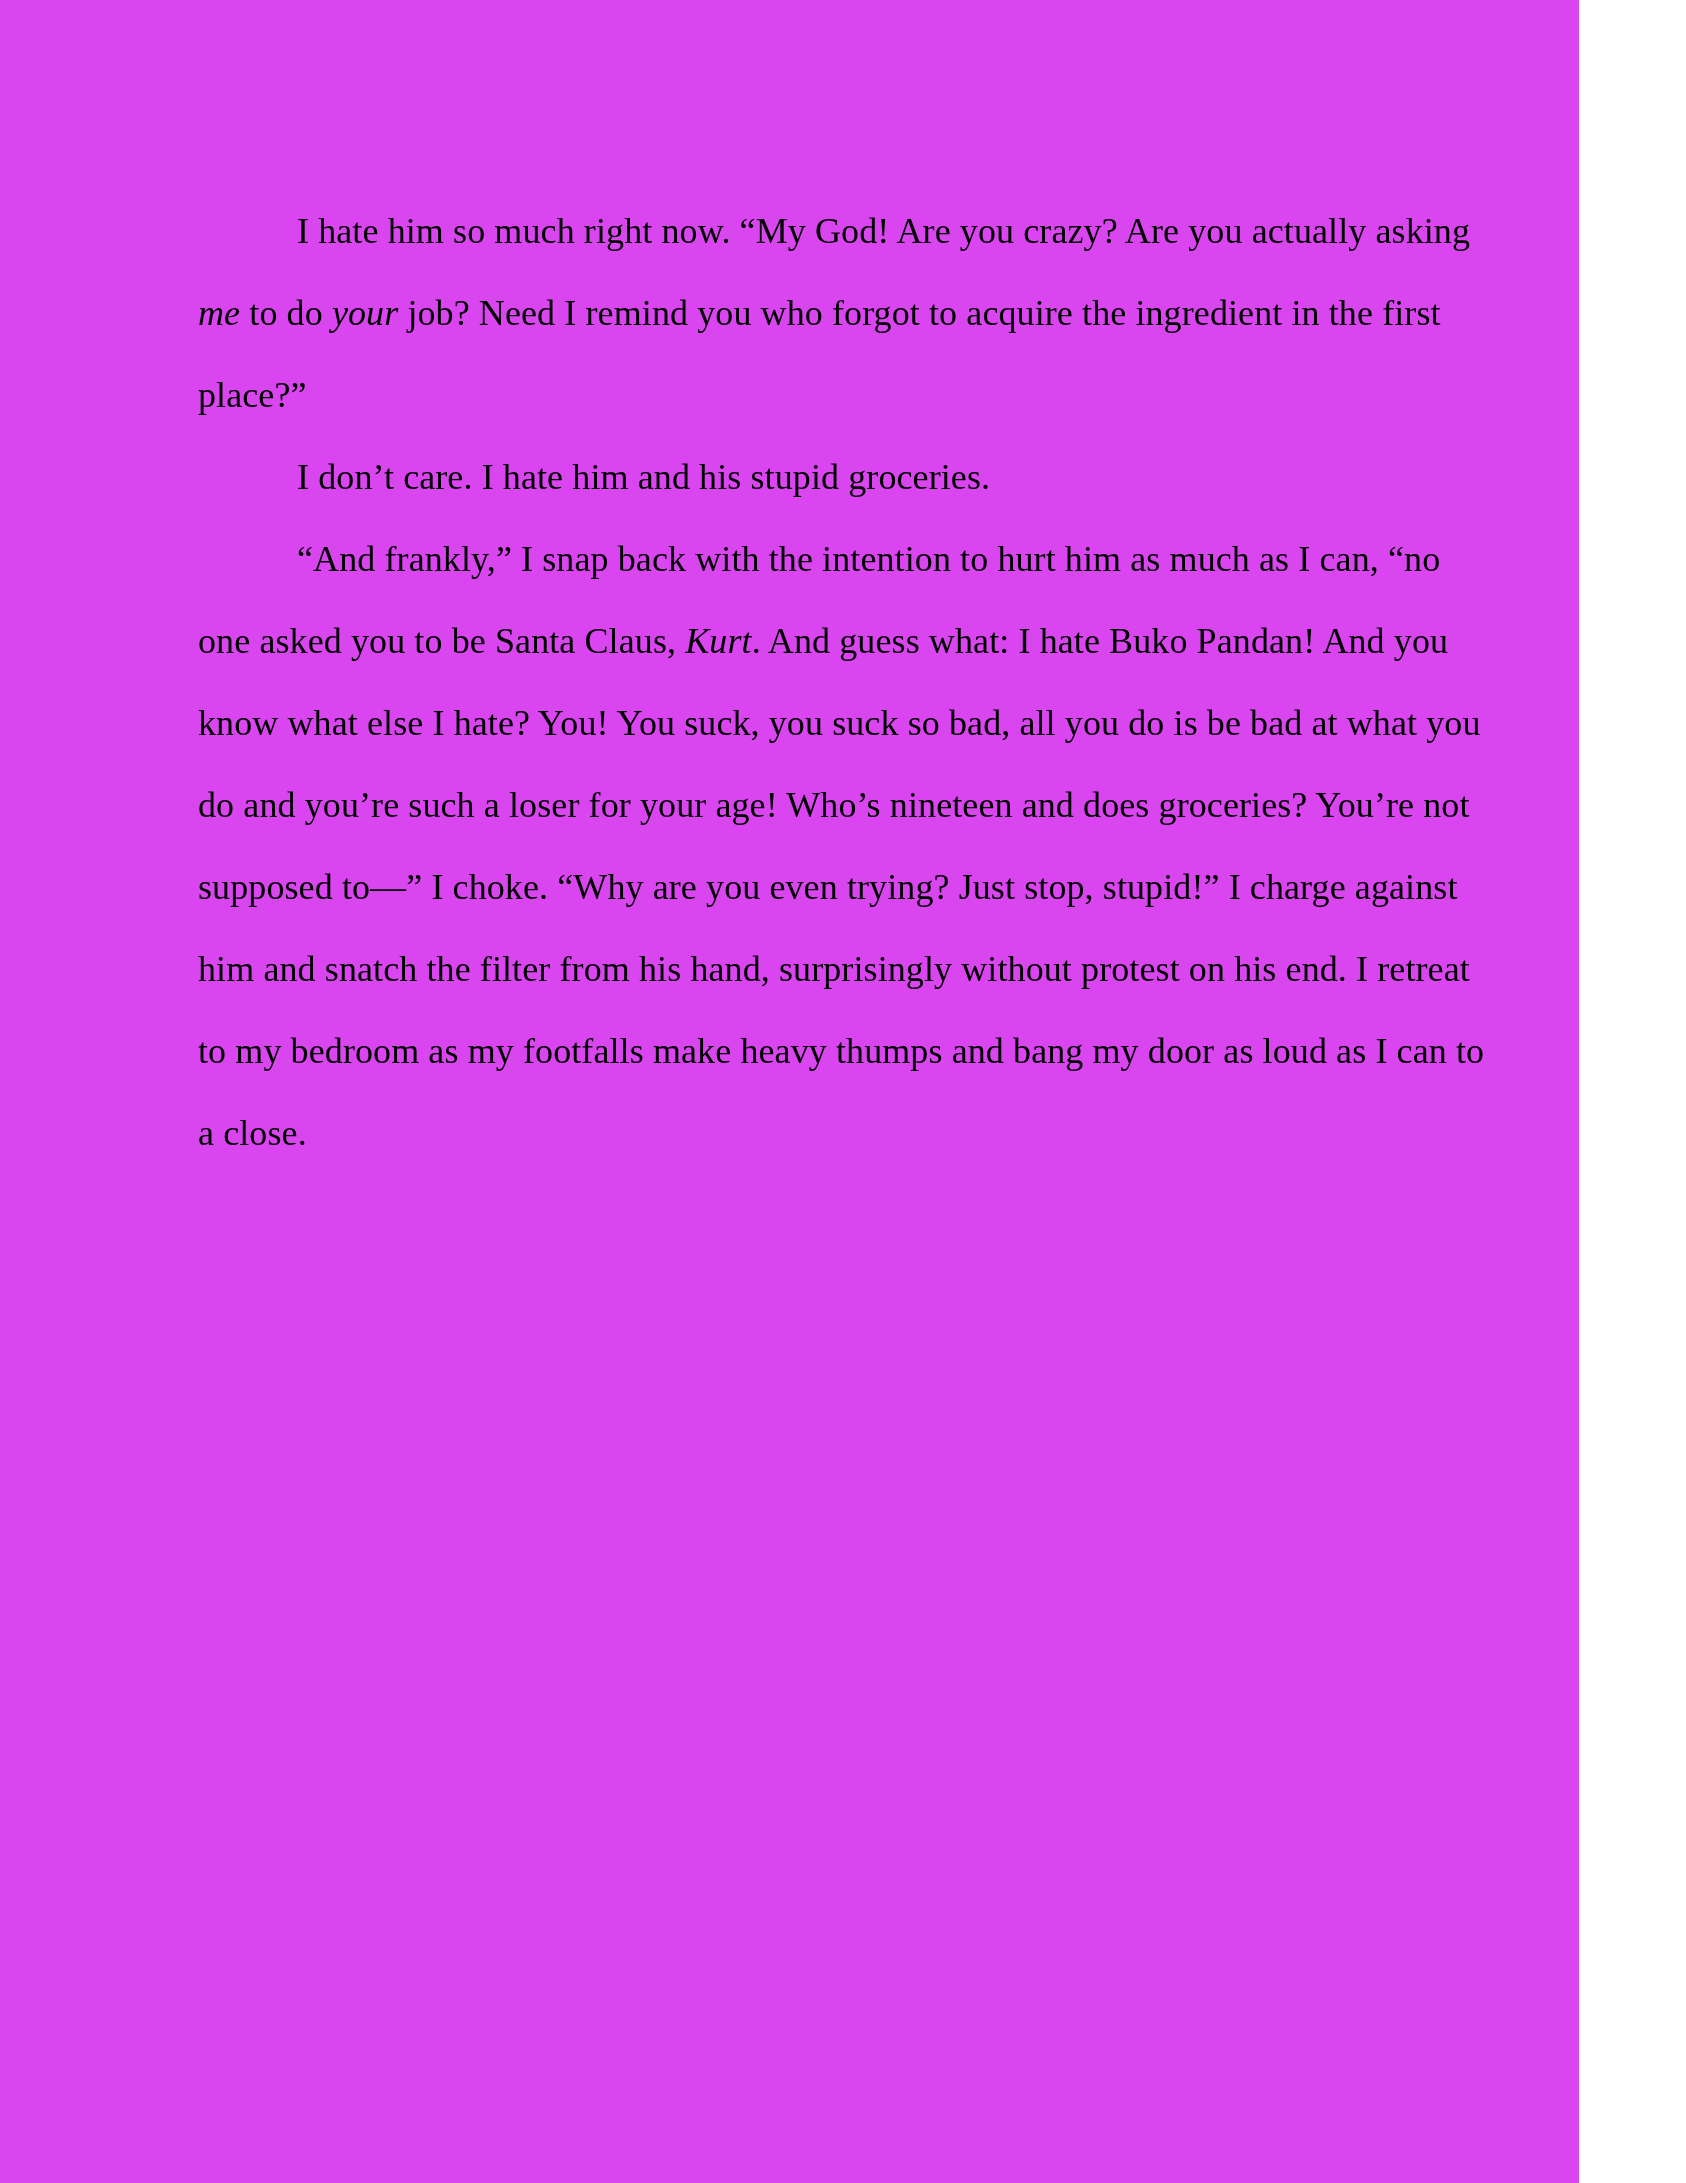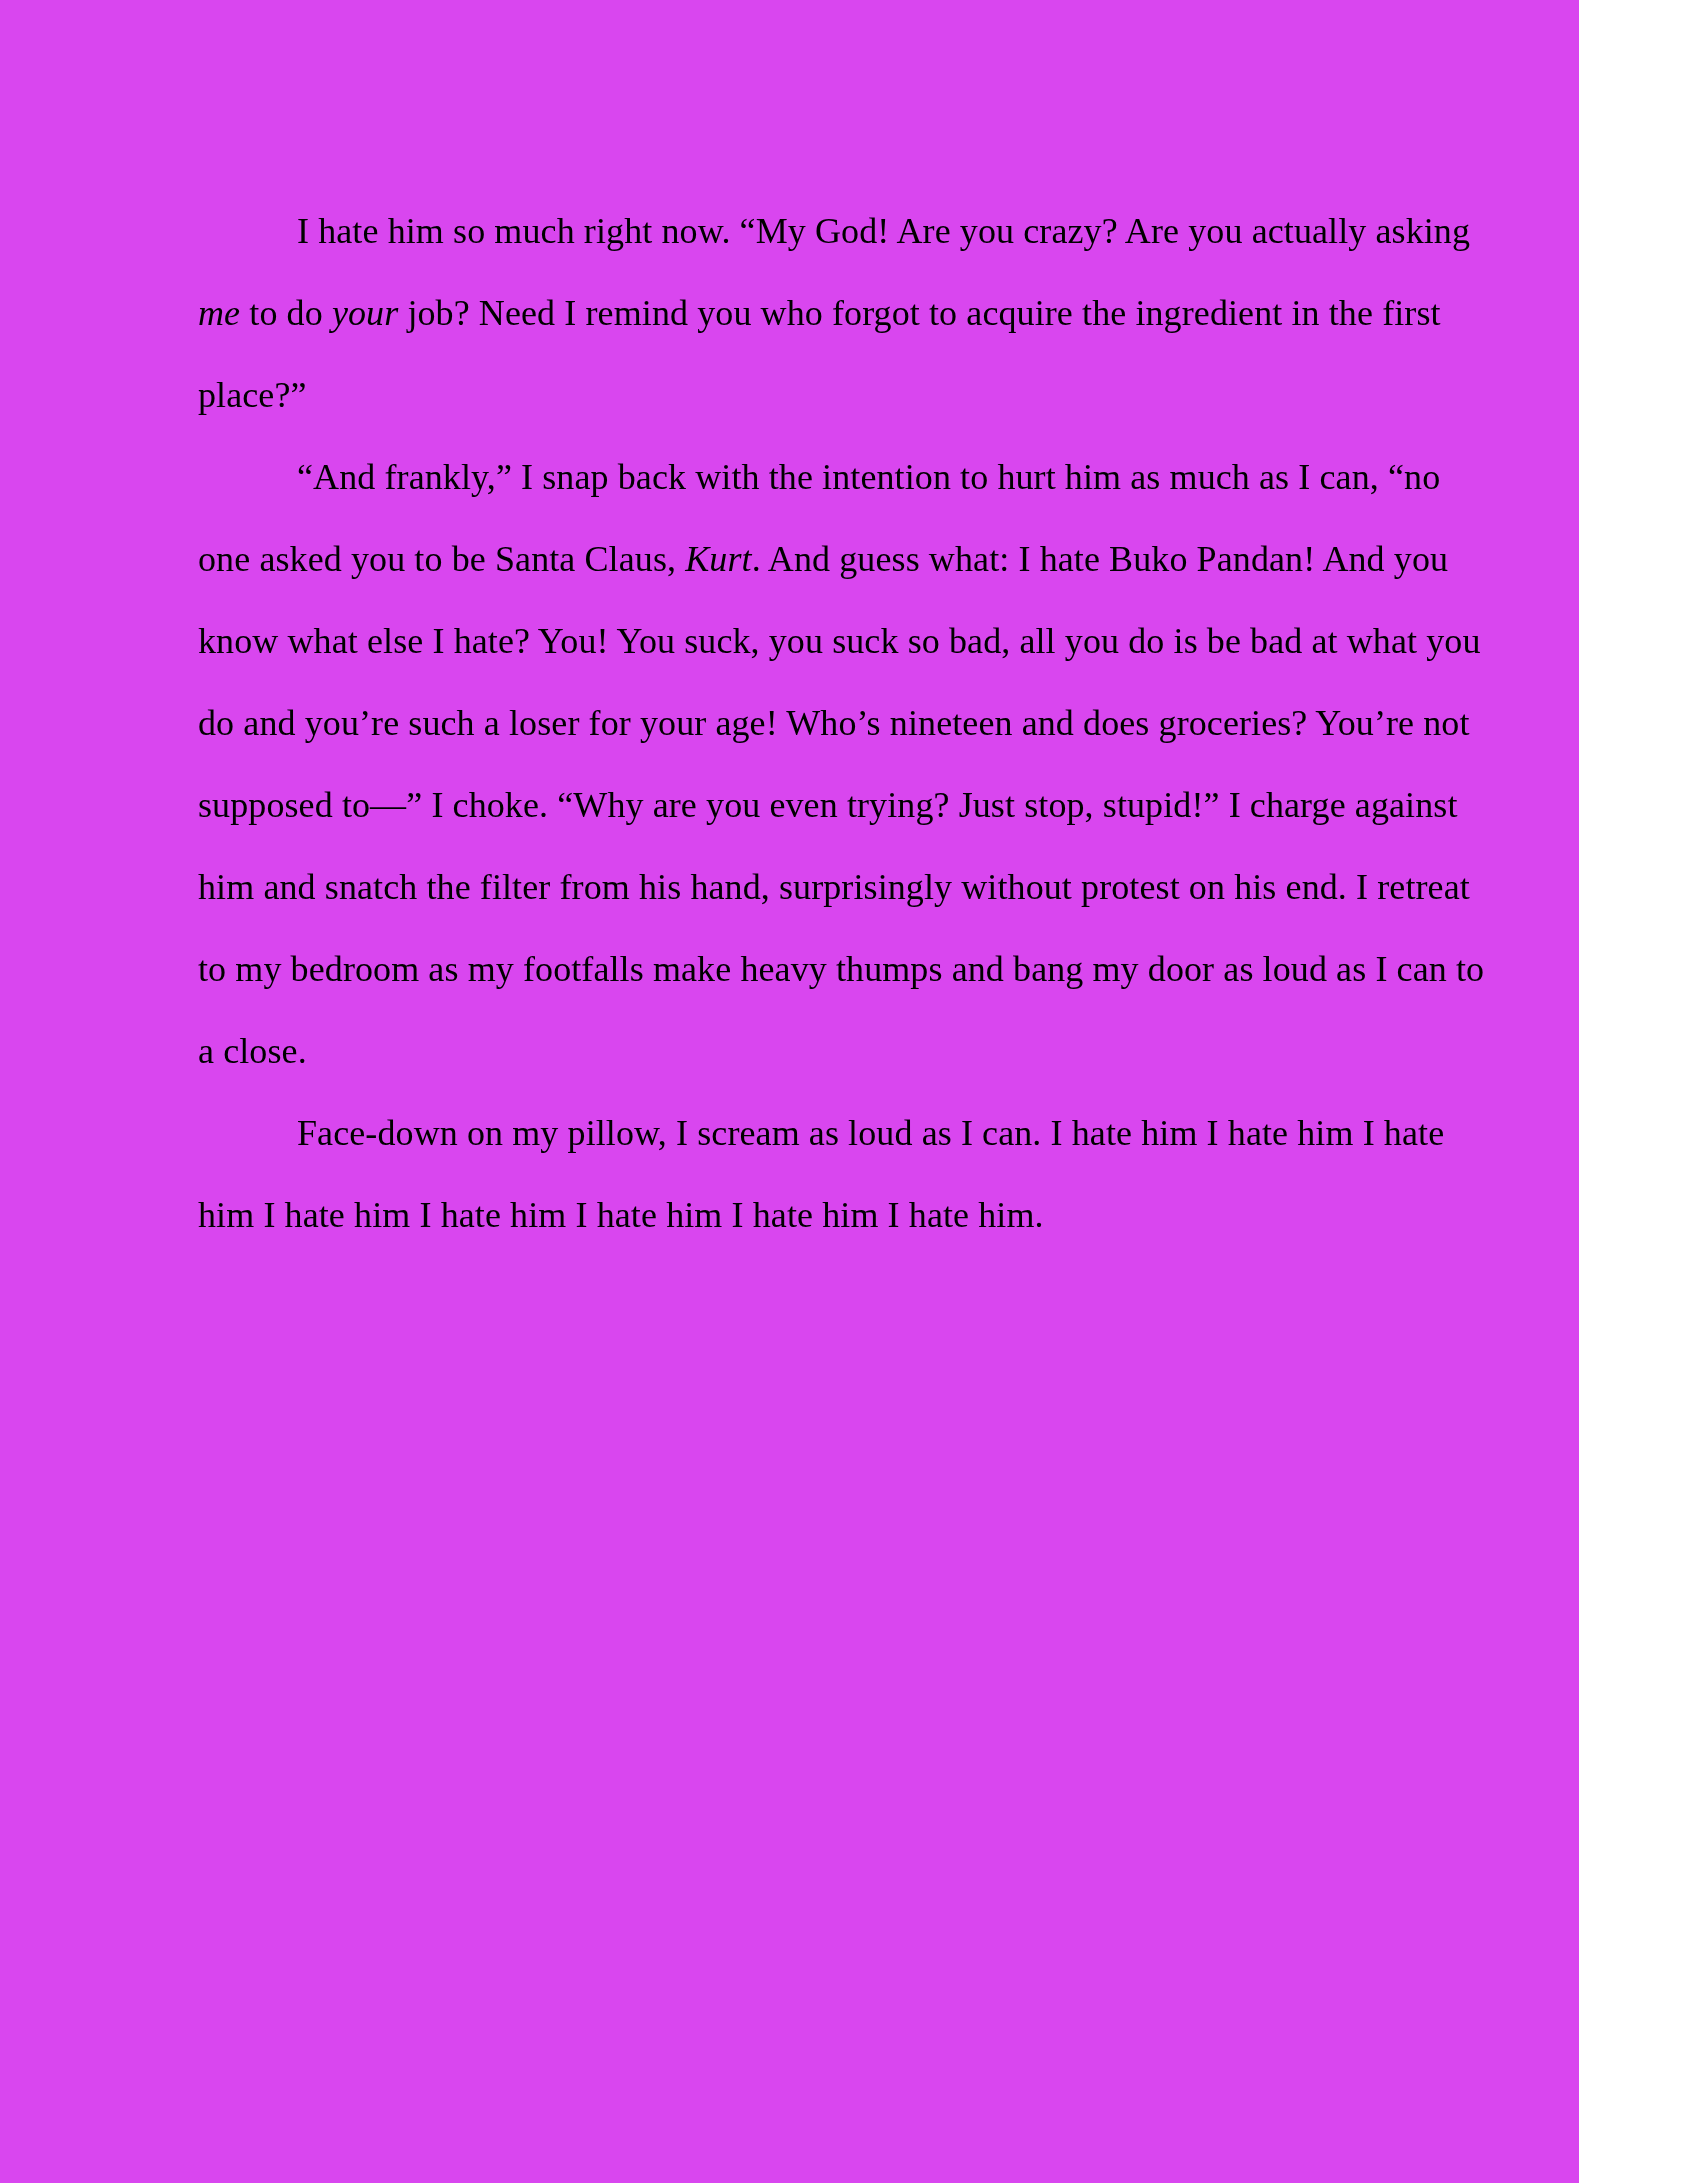--- a/index.html
+++ b/index.html
@@ -34,17 +34,17 @@
   .manuscript .italic {
     font-style: italic;
   }
 </style>
 </head>
 <body>
 
 <div class="page">
   <div class="manuscript">
       <p><span>I hate him so much right now. “My God! Are you crazy? Are you actually asking </span><span class="italic">me</span><span> to do </span><span class="italic">your</span><span> job? Need I remind you who forgot to acquire the ingredient in the first place?”</span></p>
+      <p><span>I don’t care. I hate him and his stupid groceries.</span></p>
       <p><span>“And frankly,” I snap back with the intention to hurt him as much as I can, “no one asked you to be Santa Claus, </span><span class="italic">Kurt</span><span>. And guess what: I hate Buko Pandan! And you know what else I hate? You! You suck, you suck so bad, all you do is be bad at what you do and you’re such a loser for your age! Who’s nineteen and does groceries? You’re not supposed to—” I choke. “Why are you even trying? Just stop, stupid!” I charge against him and snatch the filter from his hand, surprisingly without protest on his end. I retreat to my bedroom as my footfalls make heavy thumps and bang my door as loud as I can to a close.</span></p>
-      <p><span>Face-down on my pillow, I scream as loud as I can. I hate him I hate him I hate him I hate him I hate him I hate him I hate him I hate him.</span></p>
     </div>
 </div>
 
 
 </body></html>

